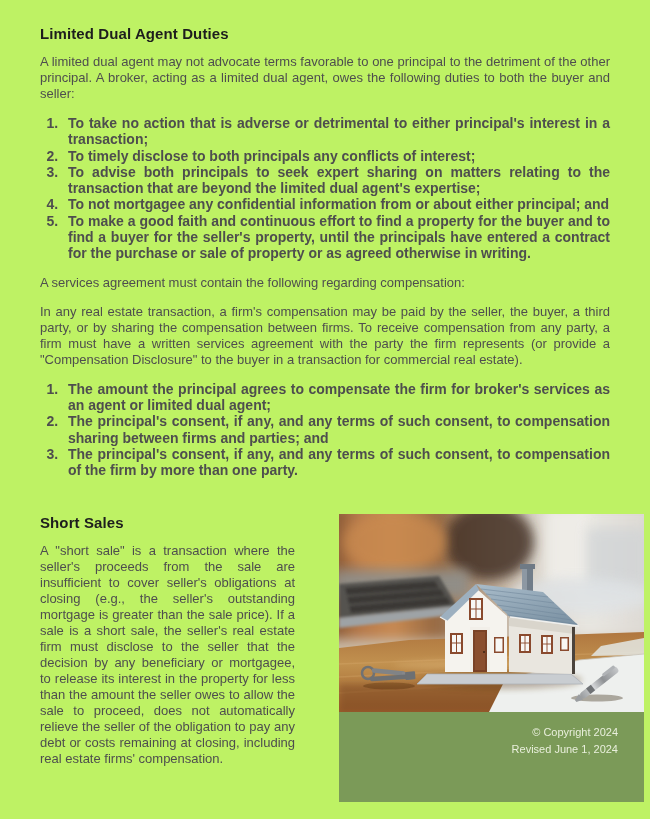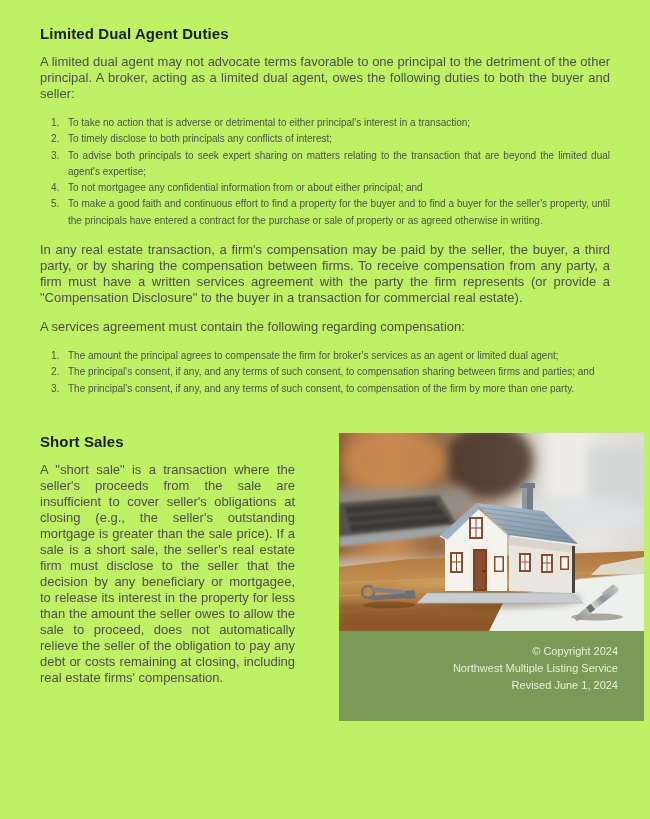--- a/index.html
+++ b/index.html
@@ -24,23 +24,24 @@
   .para {
     font-size: 13px;
     line-height: 16px;
     color: #4e4e4e;
     text-align: justify;
     margin: 0 0 13px 0;
   }
   ol.num-list {
     margin: 0 0 13px 0;
     padding-left: 22px;
-    font-size: 10px;
+    font-size: 14px;
     line-height: 16.3px;
     color: #4e4e4e;
+    font-weight: bold;
   }
   ol.num-list li {
     text-align: justify;
     padding-left: 6px;
   }
   .two-col {
     display: flex;
     justify-content: space-between;
     margin-top: 36px;
     margin-right: -34px; 
@@ -76,22 +77,22 @@
     <ol class="num-list">
       <li>To take no action that is adverse or detrimental to either principal's interest in a transaction;</li>
       <li>To timely disclose to both principals any conflicts of interest;</li>
       <li>To advise both principals to seek expert sharing on matters relating to the transaction that are beyond the limited dual agent's expertise;</li>
       <li>To not mortgagee any confidential information from or about either principal; and</li>
       <li>To make a good faith and continuous effort to find a property for the buyer and to find a buyer for the seller's property, until the principals have entered a contract for the purchase or sale of property or as agreed otherwise in writing.</li>
     </ol>
   </section>
 
   <section>
+    <p class="para">A services agreement must contain the following regarding compensation:</p>
     <p class="para">In any real estate transaction, a firm's compensation may be paid by the seller, the buyer, a third party, or by sharing the compensation between firms. To receive compensation from any party, a firm must have a written services agreement with the party the firm represents (or provide a "Compensation Disclosure" to the buyer in a transaction for commercial real estate).</p>
-    <p class="para">A services agreement must contain the following regarding compensation:</p>
     <ol class="num-list">
       <li>The amount the principal agrees to compensate the firm for broker's services as an agent or limited dual agent;</li>
       <li>The principal's consent, if any, and any terms of such consent, to compensation sharing between firms and parties; and</li>
       <li>The principal's consent, if any, and any terms of such consent, to compensation of the firm by more than one party.</li>
     </ol>
   </section>
 
   <div class="two-col">
     <div class="col-text">
       <h2>Short Sales</h2>
@@ -238,19 +239,18 @@
               <rect x="0" y="0" width="46" height="7" rx="3" fill="url(#penG)"></rect>
               <rect x="9" y="0" width="6" height="7" fill="#6f7275"></rect>
               <rect x="30" y="-1.5" width="15" height="3" rx="1.2" fill="#b0b3b6"></rect>
             </g>
           </g>
         </svg>
       </div>
 
       <div class="copyright-box">
         <div>© Copyright 2024</div>
-        <div>Northwest Multiple Listing Service</div>
         <div>Revised June 1, 2024</div>
       </div>
     </div>
   </div>
 
 </div>
 
 </body></html>

